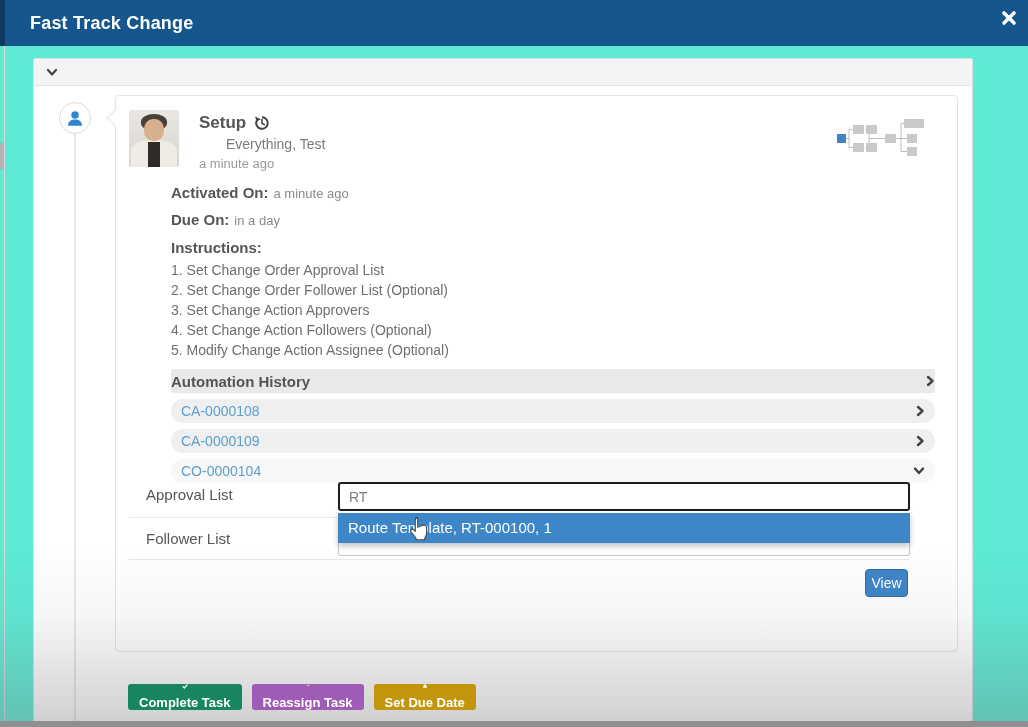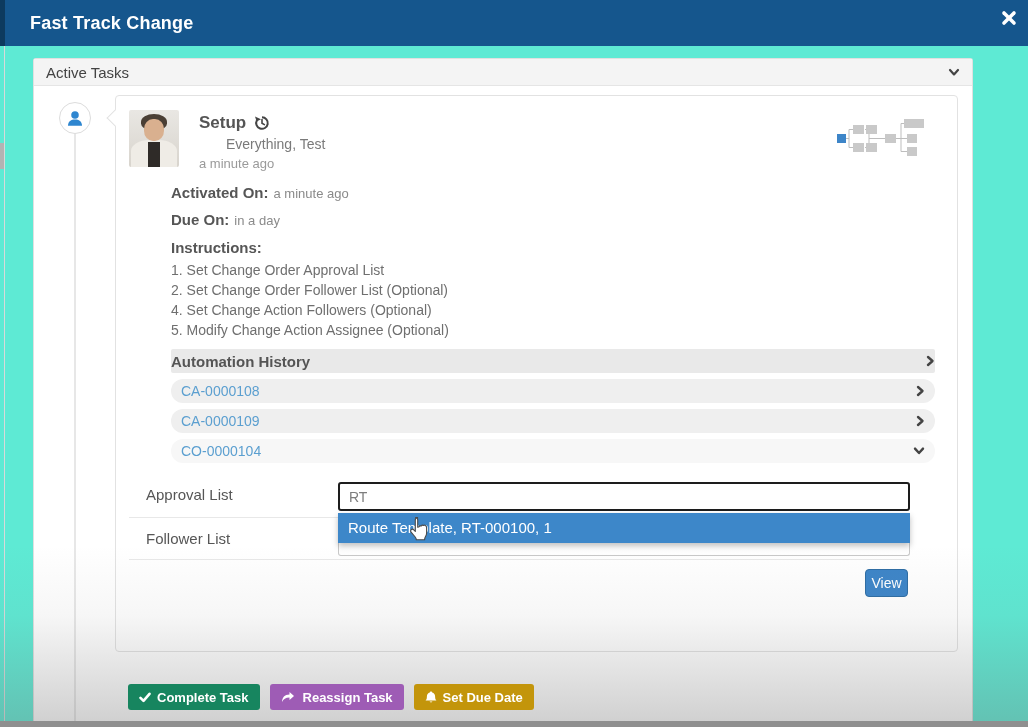--- a/index.html
+++ b/index.html
@@ -87,21 +87,21 @@
   .follower-remnant { position:absolute; left:222px; top:65px; width:572px; height:13px; background:#fff;
                       border:1px solid #c9c9c9; border-top:none; border-radius:0 0 3px 3px; z-index:2; }
   .view-btn { position:absolute; left:749px; top:91px; width:43px; height:28px; border-radius:4px;
               border:1px solid #2e6da4; color:#fff; font-size:14px; display:flex; align-items:center;
               justify-content:center; cursor:pointer; }
 
   
   .actions { position:absolute; left:128px; top:684px; display:flex; gap:10px; z-index:6; }
   .action-btn { height:26px; padding:0 11px; border:none; border-radius:3px; color:#fff;
                 font-size:13px; font-weight:600; display:inline-flex; align-items:center; gap:6px;
-                cursor:pointer; font-family:"Liberation Sans",sans-serif; }
+                cursor:pointer; font-family:"Liberation Sans",sans-serif;flex-direction:column; }
 
   
   .bottom-overlay { position:absolute; left:0; top:545px; width:1028px; height:177px; z-index:5;
                     background:linear-gradient(180deg, rgba(110,110,110,0) 0%, rgba(110,110,110,0.06) 40%, rgba(110,110,110,0.32) 100%);
                     pointer-events:none; }
   .bottom-strip { position:absolute; left:0; top:721px; width:1028px; height:6px; background:#8f8f8f; z-index:7; }
 
   .cursor { position:absolute; left:408px; top:516px; z-index:10; pointer-events:none; }
 </style>
 </head>
@@ -116,21 +116,20 @@
       <line x1="4" y1="4" x2="14" y2="14" stroke="#fff" stroke-width="3.6" stroke-linecap="round"></line>
       <line x1="14" y1="4" x2="4" y2="14" stroke="#fff" stroke-width="3.6" stroke-linecap="round"></line>
     </svg>
   </div>
 
   <div class="page-left-border"></div>
   <div class="page-scroll-thumb"></div>
 
   <div class="panel">
     <div class="panel-header">
-      <span class="panel-title">Active Tasks</span>
       <svg class="chev" width="12" height="10" viewBox="0 0 12 10">
         <polyline points="2,3 6,7.4 10,3" fill="none" stroke="#444" stroke-width="2.2" stroke-linecap="round" stroke-linejoin="round"></polyline>
       </svg>
     </div>
   </div>
 
   <div class="timeline-line"></div>
   <div class="timeline-circle">
     <svg width="18" height="18" viewBox="0 0 20 20">
       <circle cx="10" cy="6.6" r="4.2" fill="#2e86d0"></circle>
@@ -185,20 +184,21 @@
     <div class="card-meta">
       <div class="meta-line">
         <span class="meta-label">Activated On:</span><span class="meta-value">a minute ago</span>
       </div>
       <div class="meta-line">
         <span class="meta-label">Due On:</span><span class="meta-value">in a day</span>
       </div>
       <div class="instructions-label">Instructions:</div>
       <div class="instr-item">1. Set Change Order Approval List</div>
       <div class="instr-item">2. Set Change Order Follower List (Optional)</div>
+      <div class="instr-item">3. Set Change Action Approvers</div>
       <div class="instr-item">4. Set Change Action Followers (Optional)</div>
       <div class="instr-item">5. Modify Change Action Assignee (Optional)</div>
 
       <div class="auto-bar">
         <span class="auto-bar-label">Automation History</span>
         <svg class="chev" width="9" height="12" viewBox="0 0 9 12">
           <polyline points="2,2 6.5,6 2,10" fill="none" stroke="#444" stroke-width="2.4" stroke-linecap="round" stroke-linejoin="round"></polyline>
         </svg>
       </div>
 

